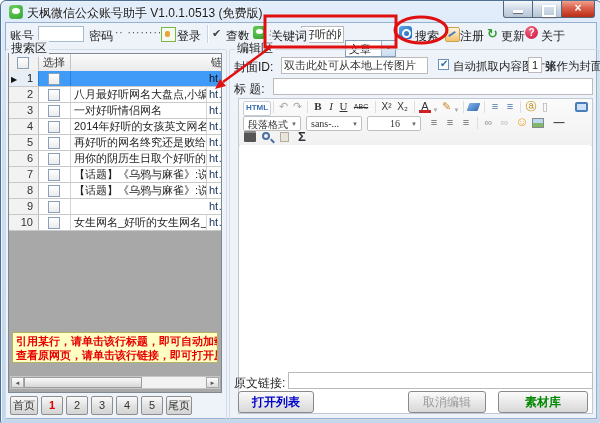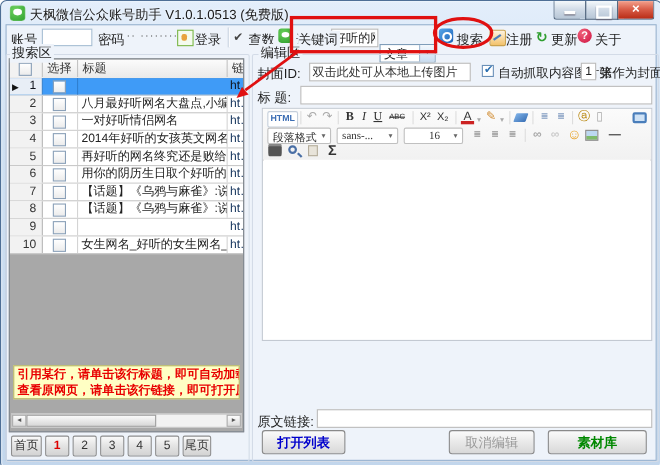--- a/index.html
+++ b/index.html
@@ -40,21 +40,21 @@
   .clink{left:198px;width:14px;color:#14335c;padding-left:2px;border-right:none;}
   .cbx{position:absolute;left:9px;top:2px;width:10px;height:10px;background:linear-gradient(180deg,#fff,#ececec);border:1px solid #8aa0b8;}
   .ptr{position:absolute;left:2px;top:1px;font-size:8px;color:#111;}
   .notice{position:absolute;left:3px;top:278px;width:206px;height:31px;background:#ffffc4;border:1px solid #b3b367;box-sizing:border-box;color:#e80000;font-weight:bold;font-size:11px;line-height:14px;padding:1px 3px;white-space:nowrap;overflow:hidden;}
   .hscroll{position:absolute;left:1px;top:322px;width:210px;height:13px;background:#f2f2f2;border:1px solid #c6c6c6;box-sizing:border-box;}
   .harrow{position:absolute;top:0;width:13px;height:11px;background:linear-gradient(180deg,#fdfdfd,#dcdcdc);border:1px solid #a8a8a8;box-sizing:border-box;font-size:6px;color:#555;text-align:center;line-height:10px;}
   .hthumb{position:absolute;left:13px;top:0;width:118px;height:11px;background:linear-gradient(180deg,#fafafa,#d7d7d7);border:1px solid #9d9d9d;box-sizing:border-box;}
   .pgbtn{position:absolute;top:395px;height:19px;background:linear-gradient(180deg,#fafafa,#e3e3e3 50%,#d3d3d3);border:1px solid #8e8e8e;border-radius:2px;box-sizing:border-box;font-size:11px;text-align:center;line-height:17px;color:#333;overflow:hidden;white-space:nowrap;}
   .pgbtn.cur{color:#dd0000;font-weight:bold;}
   
-  .edbox{position:absolute;left:237px;top:97px;width:355px;height:212px;background:#fff;border:1px solid #c3c9d2;box-sizing:border-box;}
+  .edbox{position:absolute;left:237px;top:97px;width:355px;height:316px;background:#fff;border:1px solid #c3c9d2;box-sizing:border-box;}
   .edtb{position:absolute;left:0;top:0;right:0;height:46px;background:linear-gradient(180deg,#fbfbfb,#f1f1f1);border-bottom:1px solid #d8d8d8;}
   .ei{position:absolute;font-size:11px;color:#333;line-height:13px;text-align:center;}
   .esep{position:absolute;width:1px;background:#ddd;top:2px;height:12px;}
   .dropbox{position:absolute;background:#fff;border:1px solid #c0c0c0;border-radius:2px;box-sizing:border-box;height:15px;}
   .dropbox .val{position:absolute;left:4px;top:1px;font-size:10px;white-space:nowrap;overflow:hidden;color:#333;font-family:Liberation Serif, serif;}
   .dropbox .ar{position:absolute;right:3px;top:4px;font-size:6px;color:#666;}
   .gray{color:#a9a9a9 !important;}
   .blue{color:#3c6eb4 !important;}
   .actbtn{position:absolute;top:390px;height:22px;background:linear-gradient(180deg,#fbfbfb,#e9e9e9 50%,#d8d8d8);border:1px solid #8a8a8a;border-radius:3px;box-sizing:border-box;font-size:12px;font-weight:bold;text-align:center;line-height:20px;}
   .ann{position:absolute;left:0;top:0;pointer-events:none;z-index:9;}
@@ -116,21 +116,20 @@
 
   <div class="grplbl" style="left:8px;top:39px;">搜索区</div>
   <div class="grp" style="left:4px;top:48px;width:220px;height:369px;"></div>
 
   <div class="tablebox">
     <div class="thead">
       <div class="hcell" style="left:0;width:30px;background:#f2f2f2;">
           <div class="cbx" style="left:8px;top:3px;"></div>
         </div>
       <div class="hcell" style="left:30px;width:32px;">选择</div>
-      <div class="hcell" style="left:62px;width:136px;">标题</div>
       <div class="hcell" style="left:198px;width:14px;border-right:none;">链接</div>
     </div>
 
     <div class="trow sel" style="top:17px;">
       <div class="tcell cnum"><span class="ptr">▶</span><span>1</span></div>
       <div class="tcell csel">
           <div class="cbx"></div>
         </div>
       <div class="tcell clink">ht…</div>
     </div>

